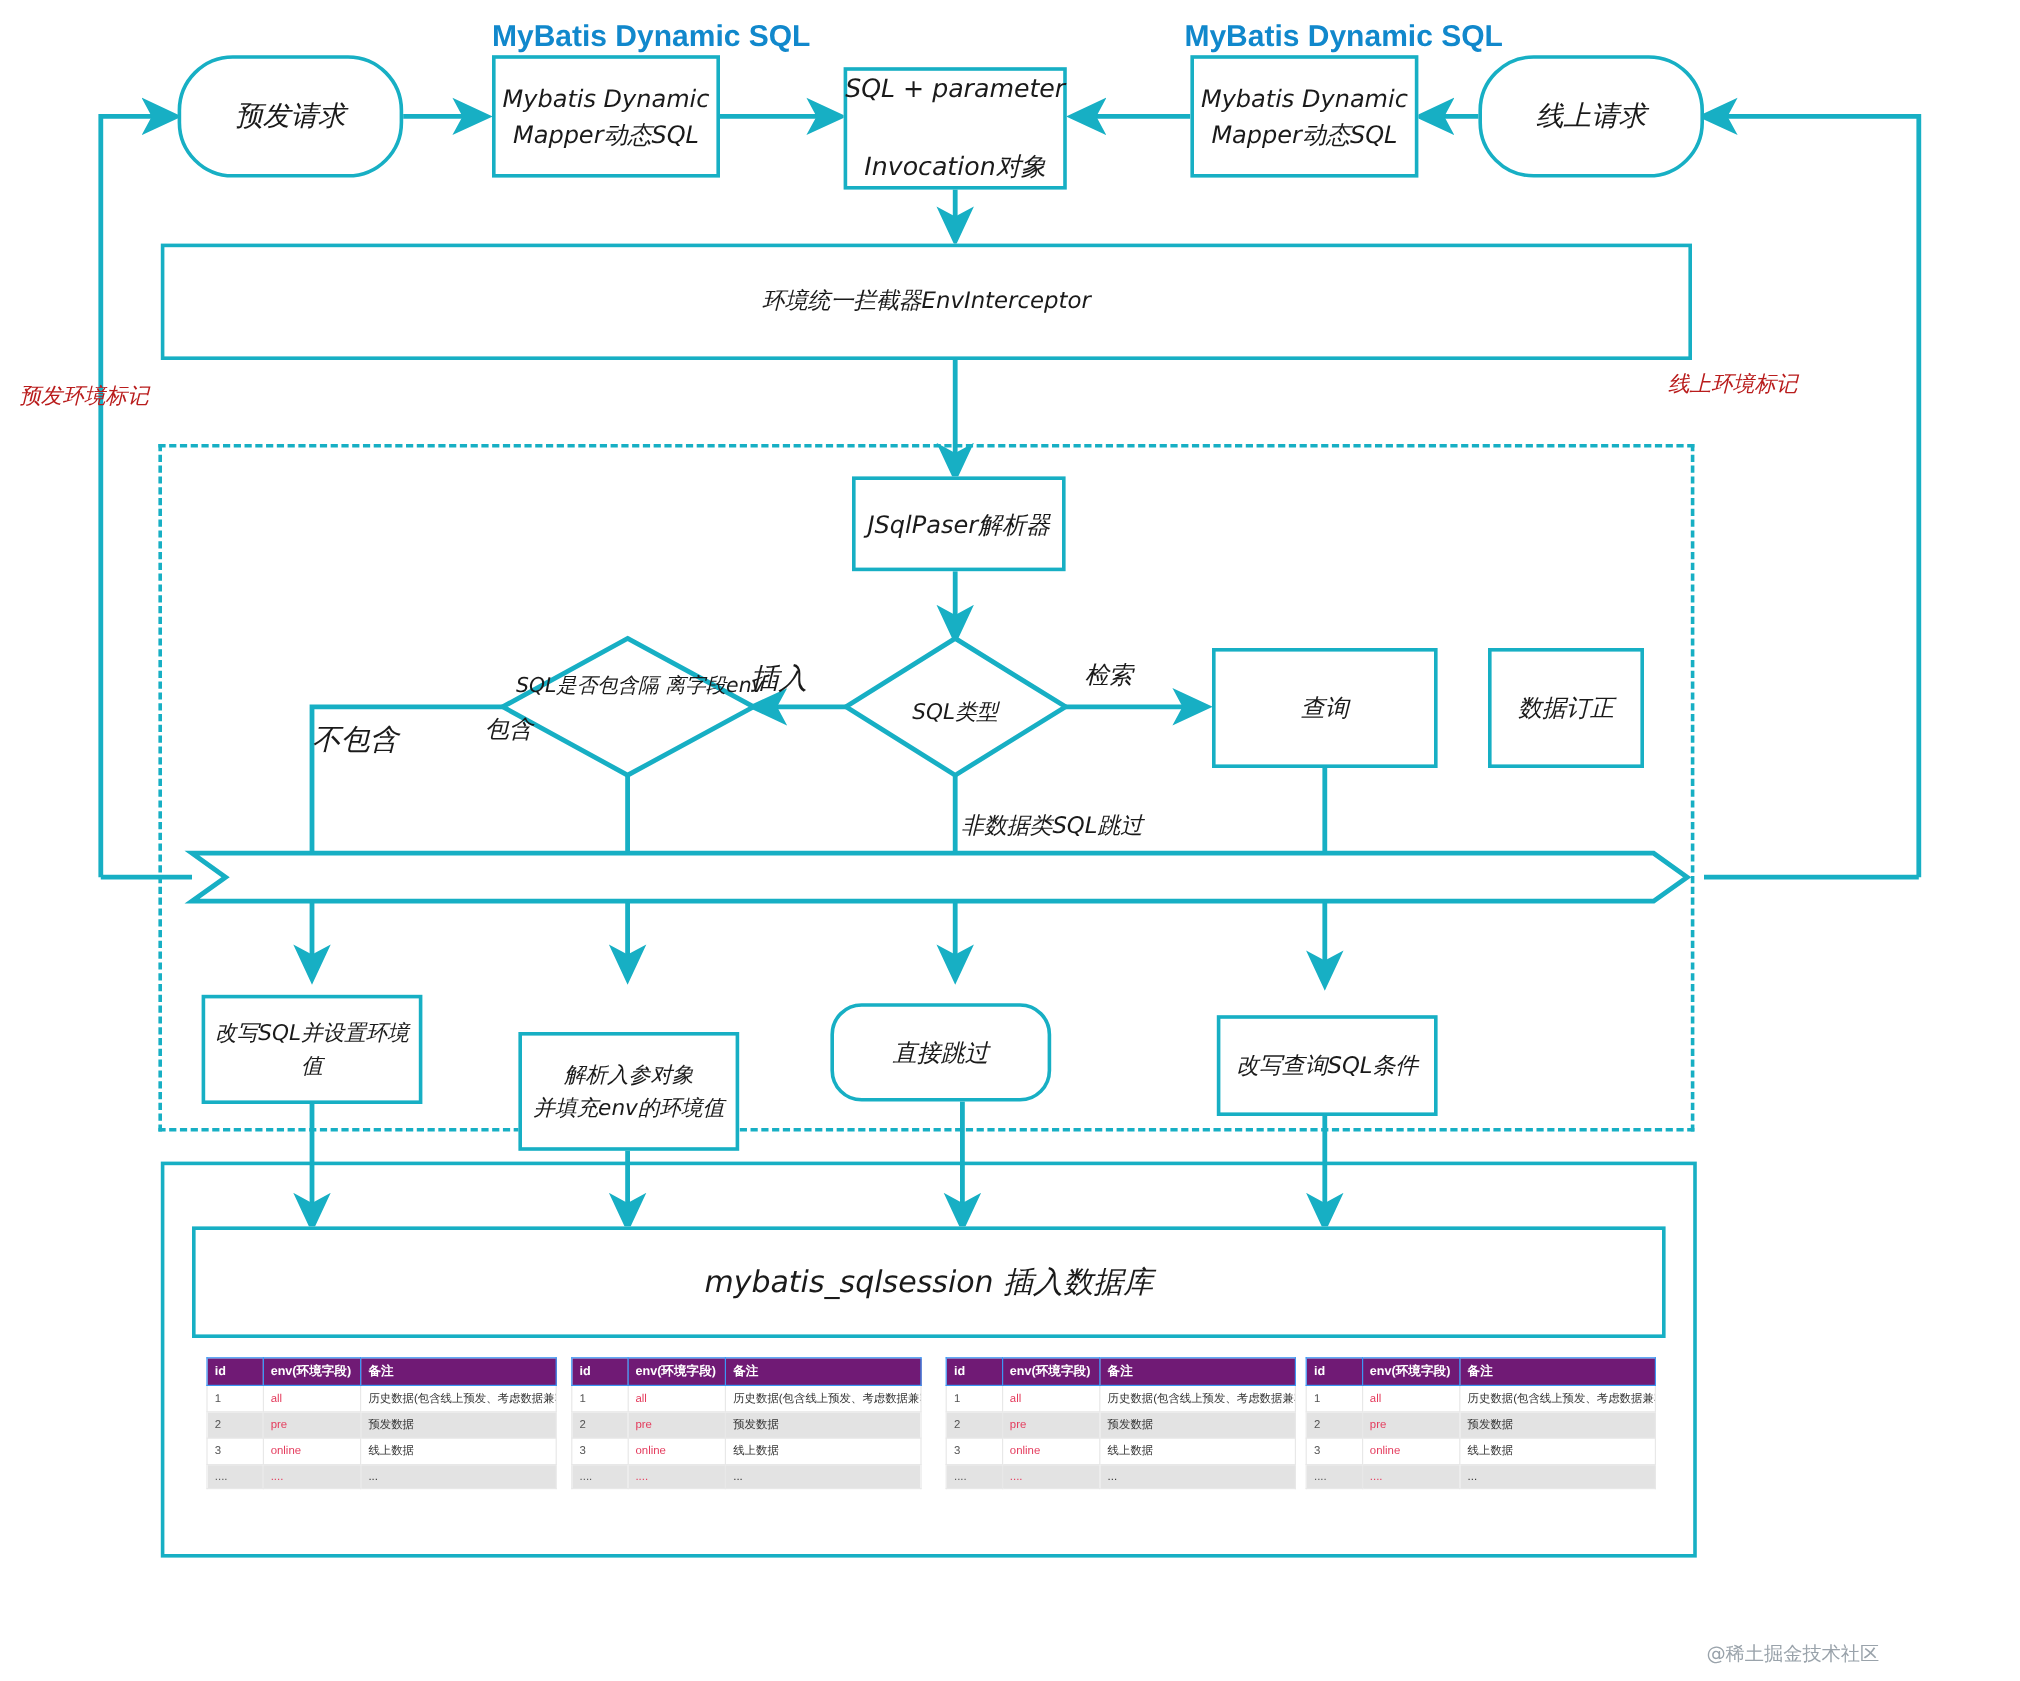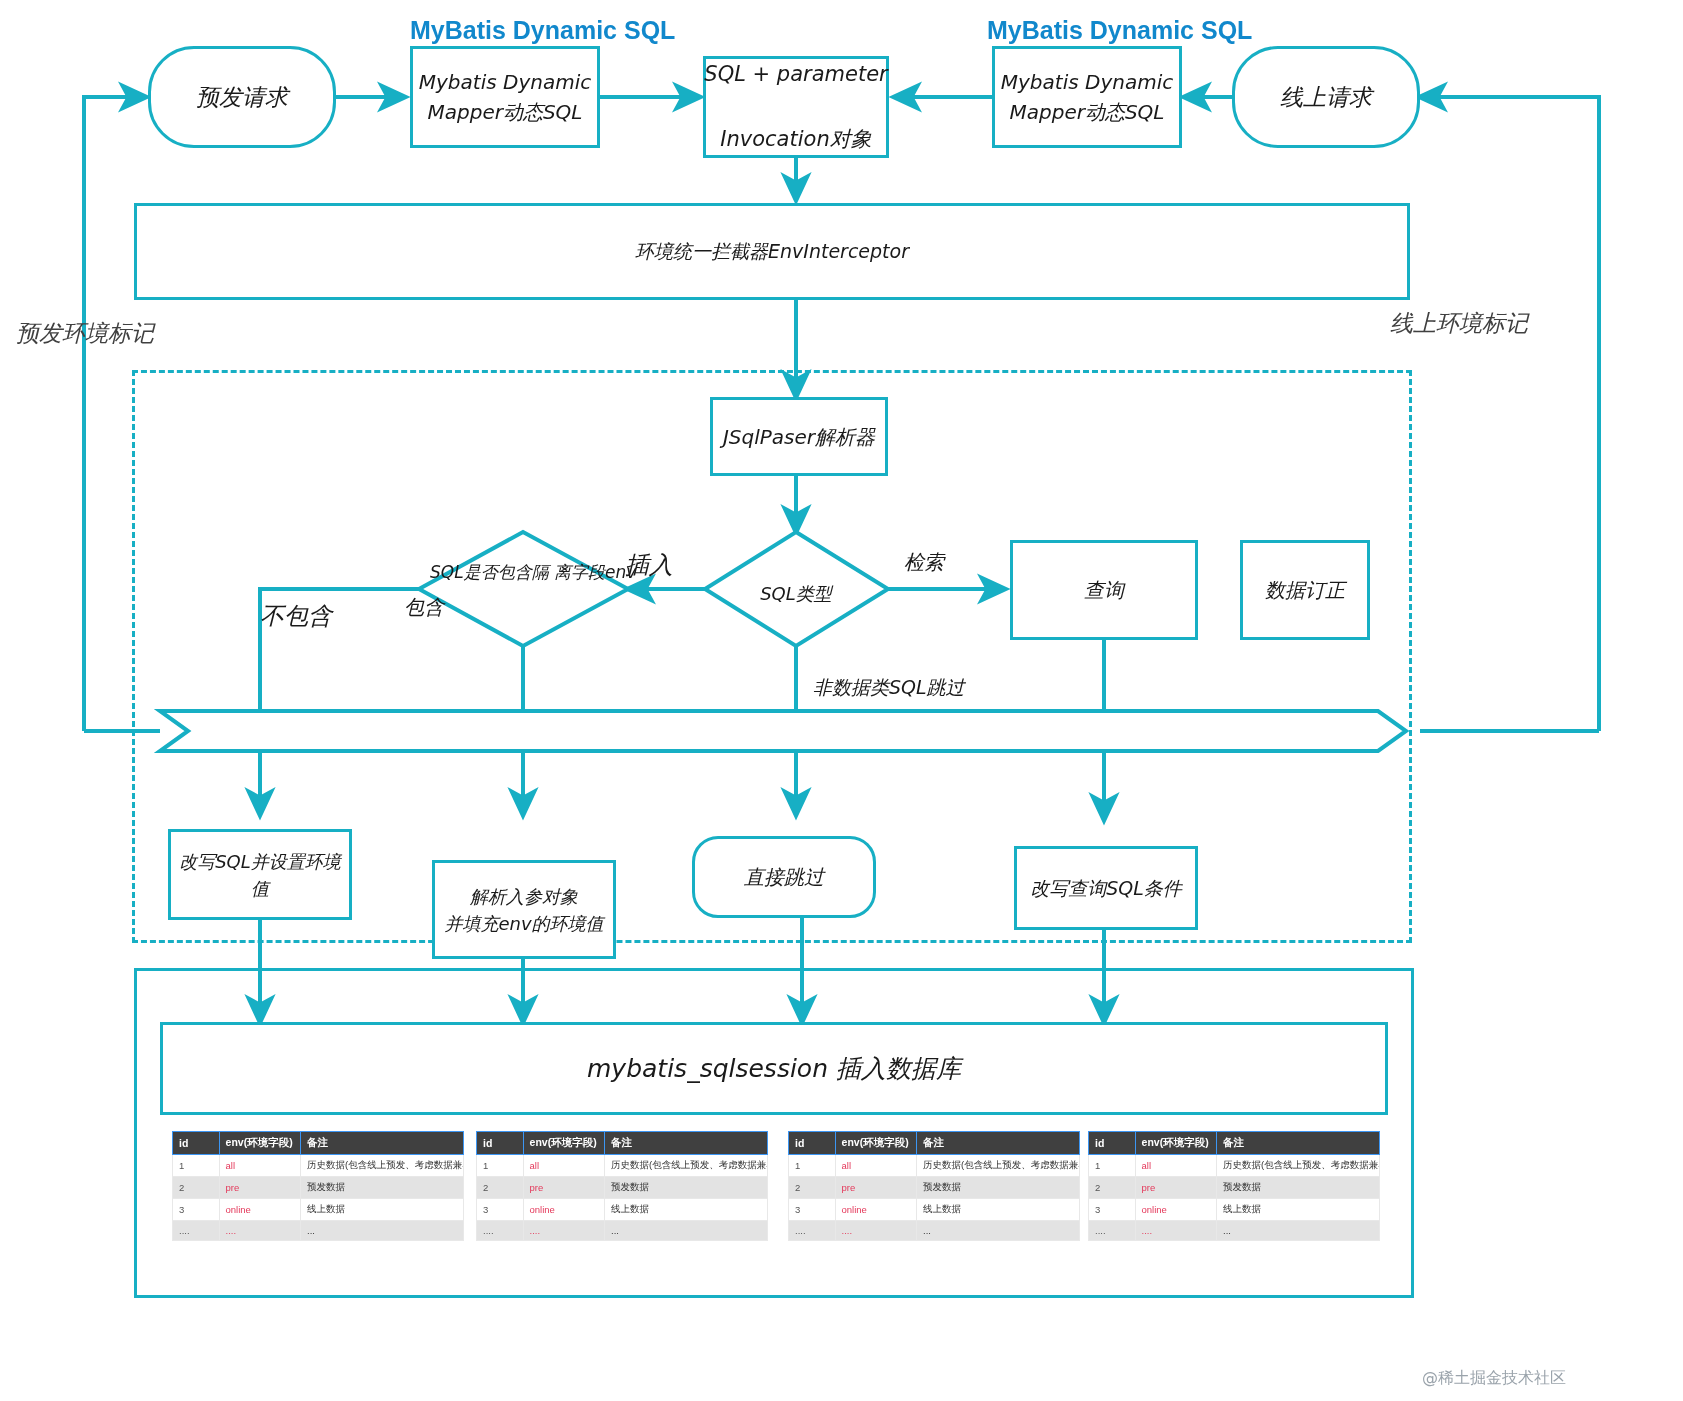--- a/index.html
+++ b/index.html
@@ -30,21 +30,21 @@
     font-size:25px; white-space:nowrap;
   }
 
   .edge-label {
     position:absolute; font-family:"DejaVu Sans", sans-serif;
     font-style:italic; color:#1a1a1a; white-space:nowrap;
   }
 
   .side-label {
     position:absolute; font-family:"DejaVu Sans", sans-serif;
-    font-style:italic; color:#404040; font-size:23px; white-space:nowrap;
+    font-style:italic; color:#b91c1c; font-size:18px; white-space:nowrap;
   }
 
   .diamond-text {
     position:absolute; text-align:center; font-family:"DejaVu Sans", sans-serif;
     font-style:italic; color:#1a1a1a; font-size:17px; line-height:1.9;
     white-space:nowrap;
   }
 
   .dashed-region {
     position:absolute; box-sizing:border-box;
@@ -56,21 +56,21 @@
   }
 
   
   .dtable {
     position:absolute; box-sizing:border-box;
     border-collapse:collapse; background:#fff;
     font-family:"Liberation Sans", sans-serif; font-size:9.5px;
     table-layout:fixed;
   }
   .dtable th {
-    background:#404040; color:#fff; font-weight:bold;
+    background:#701a75; color:#fff; font-weight:bold;
     text-align:left; padding:4px 6px; font-size:10.5px;
     border:1px solid #3C96F4;
   }
   .dtable td {
     padding:4px 6px; border:1px solid #e8e8e8; color:#333;
     overflow:hidden; white-space:nowrap;
   }
   .dtable tr.alt td { background:#e3e3e3; }
   .dtable td.env { color:#E4395B; }
   .dtable td.id  { color:#555; }
@@ -178,21 +178,21 @@
   <div class="diamond-text" style="left:430px; top:556px; width:190px;">
     <span class="ln">SQL是否包含隔</span>
     <span class="ln">离字段env</span>
   </div>
   <div class="diamond-text" style="left:716px; top:577px; width:160px; font-size:18px;">SQL类型</div>
 
   <div class="edge-label" style="left:260px; top:552px; font-size:24px;margin-top:48px;">不包含</div>
   <div class="edge-label" style="left:404px; top:594px; font-size:20px;">包含</div>
   <div class="edge-label" style="left:625px; top:549px; font-size:24px;">插入</div>
   <div class="edge-label" style="left:904px; top:549px; font-size:20px;">检索</div>
-  <div class="edge-label" style="left:801px; top:675px; font-size:19px;margin-left:12px;">非数据类SQL跳过</div>
+  <div class="edge-label" style="left:801px; top:675px; font-size:19px;">非数据类SQL跳过</div>
 
   <div class="node" style="left:1010px; top:540px; width:188px; height:100px; font-size:20px;">
     <span class="ln">查询</span>
   </div>
   <div class="node" style="left:1240px; top:540px; width:130px; height:100px; font-size:20px;">
     <span class="ln">数据订正</span>
   </div>
 
   <div class="node" style="left:168px; top:829px; width:184px; height:91px; font-size:18px;">
     <span class="ln">改写SQL并设置环境</span>

